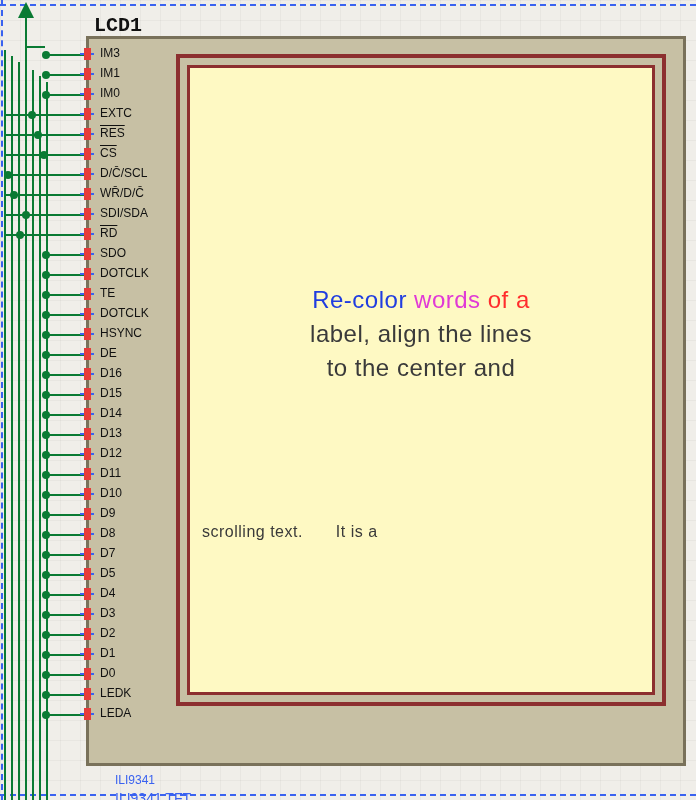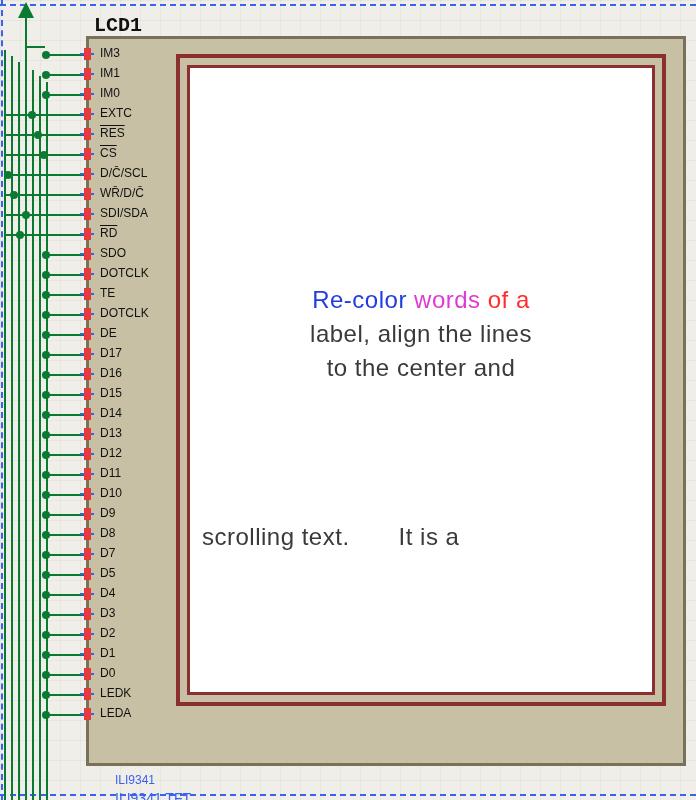--- a/index.html
+++ b/index.html
@@ -185,21 +185,21 @@
     box-sizing: border-box;
     background: #c7c0a4;
   }
   .lcd-inner {
     position: absolute;
     left: 7px;
     top: 7px;
     right: 7px;
     bottom: 7px;
     border: 3px solid #8c2f2f;
-    background: #ffffff;
+    background: #fef9c3;
     box-sizing: border-box;
   }
 
   .lcd-text {
     position: absolute;
     top: 215px;
     left: 0; right: 0;
     text-align: center;
     font-family: Verdana, Arial, sans-serif;
     font-size: 24px;
@@ -209,21 +209,21 @@
   }
   .w-blue { color: #203de0; }
   .w-magenta { color: #e03ad6; }
   .w-red { color: #ff2d2d; }
 
   .lcd-scroll {
     position: absolute;
     top: 455px;
     left: 0; right: 0;
     font-family: Verdana, Arial, sans-serif;
-    font-size: 24px;
+    font-size: 16px;
     color: #3a3a3a;
     letter-spacing: 0.5px;
     white-space: nowrap;
     overflow: hidden;
     padding-left: 12px;
   }
 </style>
 </head>
 <body>
 
@@ -350,28 +350,28 @@
         <div class="pin-term"></div>
         <div class="pin-dash"></div>
         <div class="pin-pad"></div>
         <div class="pin-label">DOTCLK</div>
       </div>
       <div class="pin-row">
         <div class="pin-wire"></div>
         <div class="pin-term"></div>
         <div class="pin-dash"></div>
         <div class="pin-pad"></div>
+        <div class="pin-label">HSYNC</div>
+      </div>
+      <div class="pin-row">
+        <div class="pin-wire"></div>
+        <div class="pin-term"></div>
+        <div class="pin-dash"></div>
+        <div class="pin-pad"></div>
         <div class="pin-label">DE</div>
-      </div>
-      <div class="pin-row">
-        <div class="pin-wire"></div>
-        <div class="pin-term"></div>
-        <div class="pin-dash"></div>
-        <div class="pin-pad"></div>
-        <div class="pin-label">D17</div>
       </div>
       <div class="pin-row">
         <div class="pin-wire"></div>
         <div class="pin-term"></div>
         <div class="pin-dash"></div>
         <div class="pin-pad"></div>
         <div class="pin-label">D16</div>
       </div>
       <div class="pin-row">
         <div class="pin-wire"></div>

